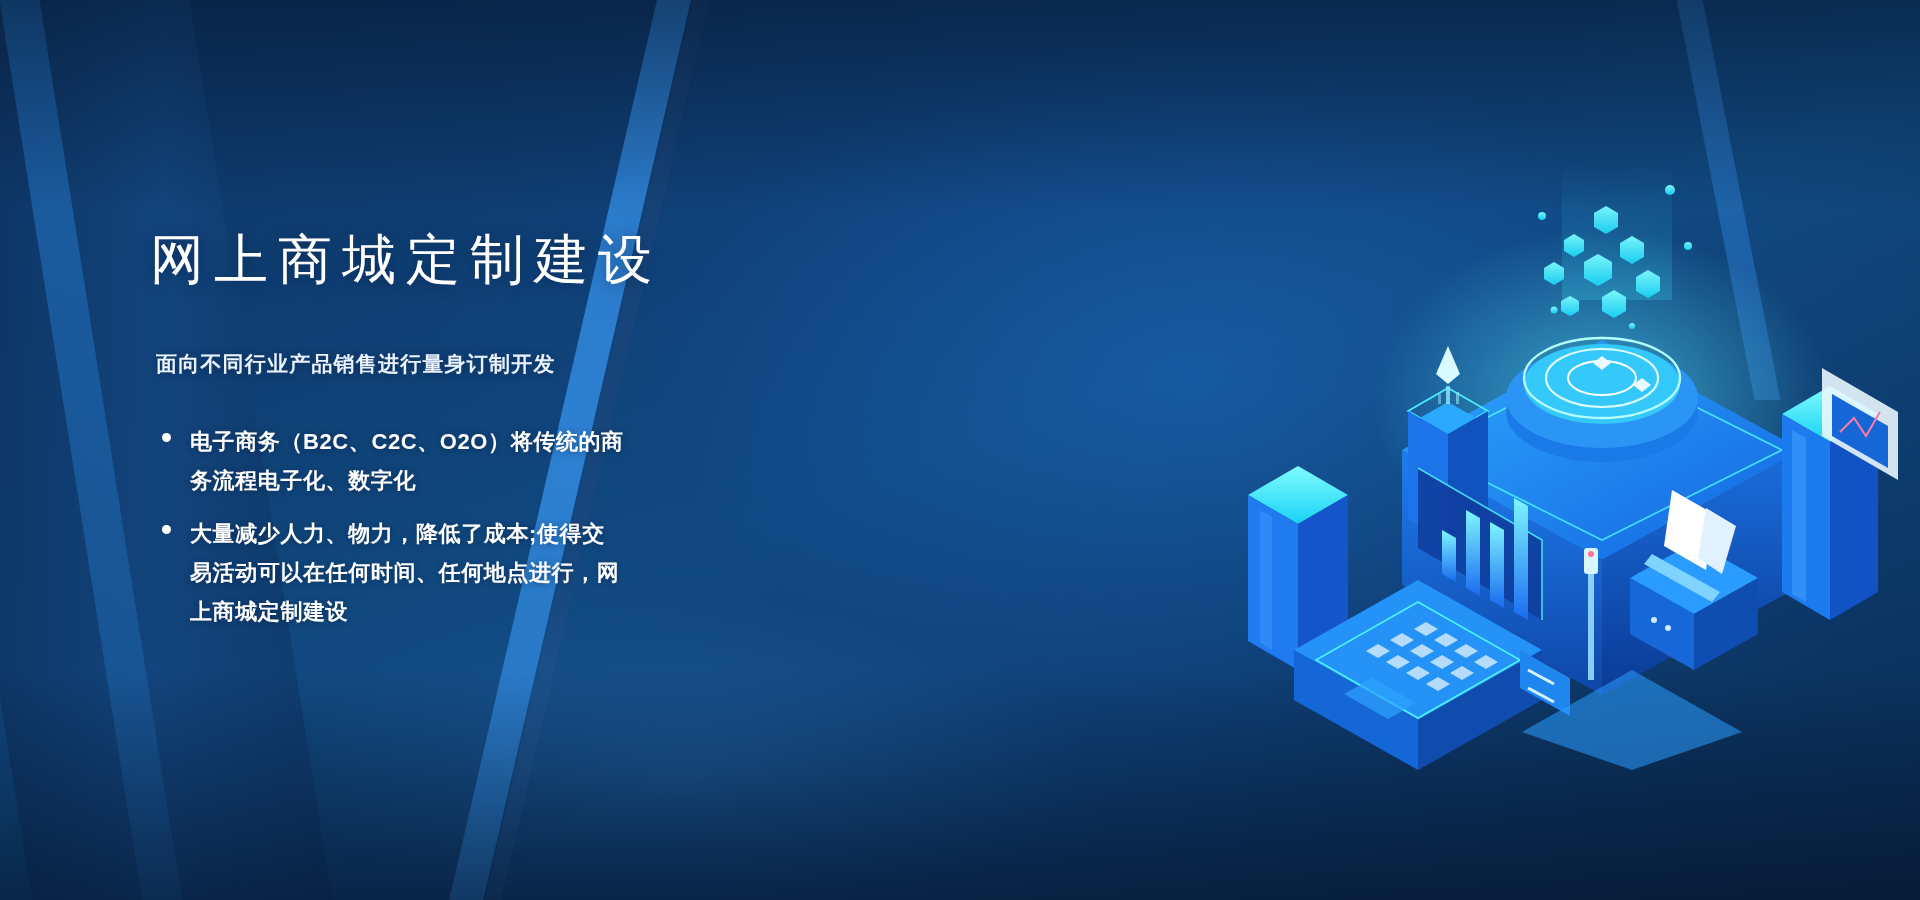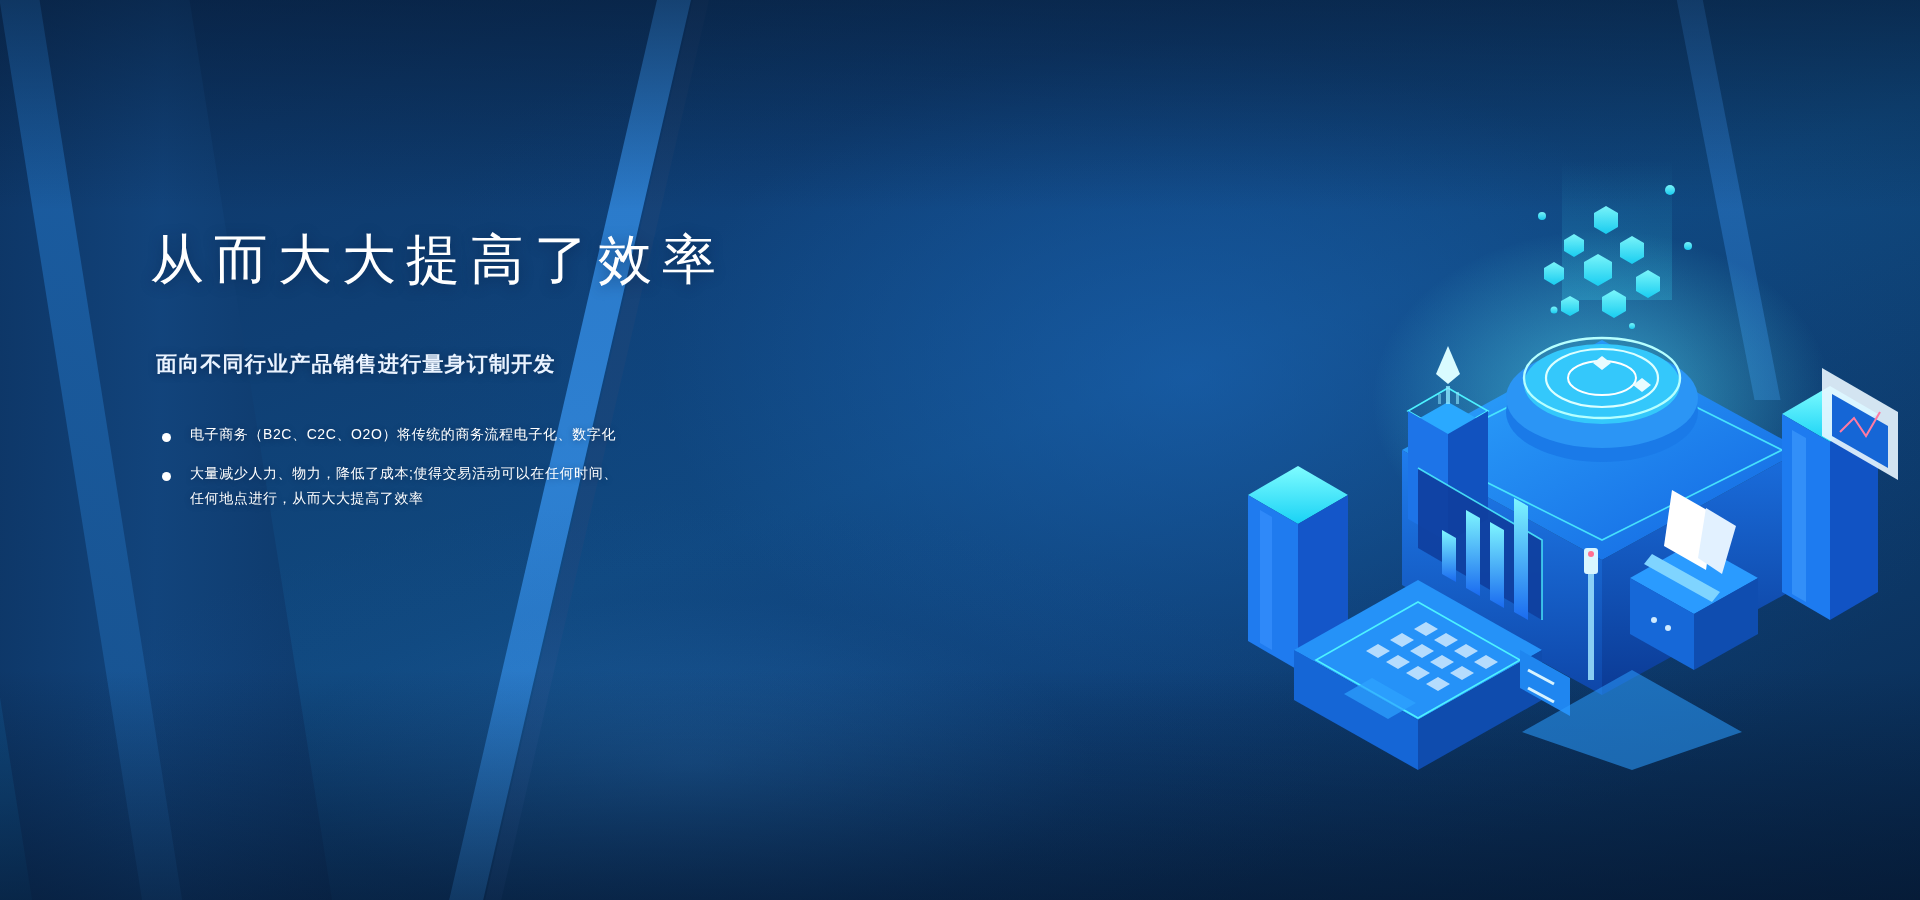--- a/index.html
+++ b/index.html
@@ -79,21 +79,21 @@
     text-shadow:0 2px 14px rgba(0,24,60,.45);
   }
   .subtitle{
     margin-top:58px; margin-left:6px;
     font-size:21px; color:#eaf3ff; font-weight:700; letter-spacing:1.2px;
     text-shadow:0 1px 8px rgba(0,20,50,.45);
   }
   .bullets{ margin-top:44px; margin-left:4px; list-style:none; }
   .bullet{
     position:relative; padding-left:36px; margin-bottom:14px;
-    font-size:14px; line-height:1.78; color:#ffffff; font-weight:normal;
+    font-size:22px; line-height:1.78; color:#ffffff; font-weight:bold;
     letter-spacing:.6px; max-width:470px;
     text-shadow:0 1px 6px rgba(0,20,50,.4);
   }
   .bullet::before{
     content:""; position:absolute; left:8px; top:11px;
     width:9px; height:9px; border-radius:50%; background:#ffffff;
   }
 
   
   .art{ position:absolute; right:18px; top:150px; width:700px; height:620px; }
@@ -112,25 +112,25 @@
     <div class="beam beam-c2"></div>
     <div class="beam beam-d"></div>
     <div class="beam beam-e"></div>
     <div class="beam beam-f"></div>
     <div class="floorglow"></div>
     <div class="topshade"></div>
     <div class="botshade"></div>
   </div>
 
   <div class="copy">
-    <div class="title">从而大大提高了效率</div>
+    <div class="title">网上商城定制建设</div>
     <div class="subtitle">面向不同行业产品销售进行量身订制开发</div>
     <ul class="bullets">
       <li class="bullet">电子商务（B2C、C2C、O2O）将传统的商务流程电子化、数字化</li>
-      <li class="bullet">大量减少人力、物力，降低了成本;使得交易活动可以在任何时间、任何地点进行，从而大大提高了效率</li>
+      <li class="bullet">大量减少人力、物力，降低了成本;使得交易活动可以在任何时间、任何地点进行，网上商城定制建设</li>
     </ul>
   </div>
 
   <div class="art">
     <svg viewBox="0 0 700 620" xmlns="http://www.w3.org/2000/svg">
       <defs>
         <linearGradient id="gTopBright" x1="0" y1="0" x2="1" y2="1">
           <stop offset="0%" stop-color="#49d7ff"></stop>
             <stop offset="100%" stop-color="#1f8cff"></stop>
         </linearGradient>

